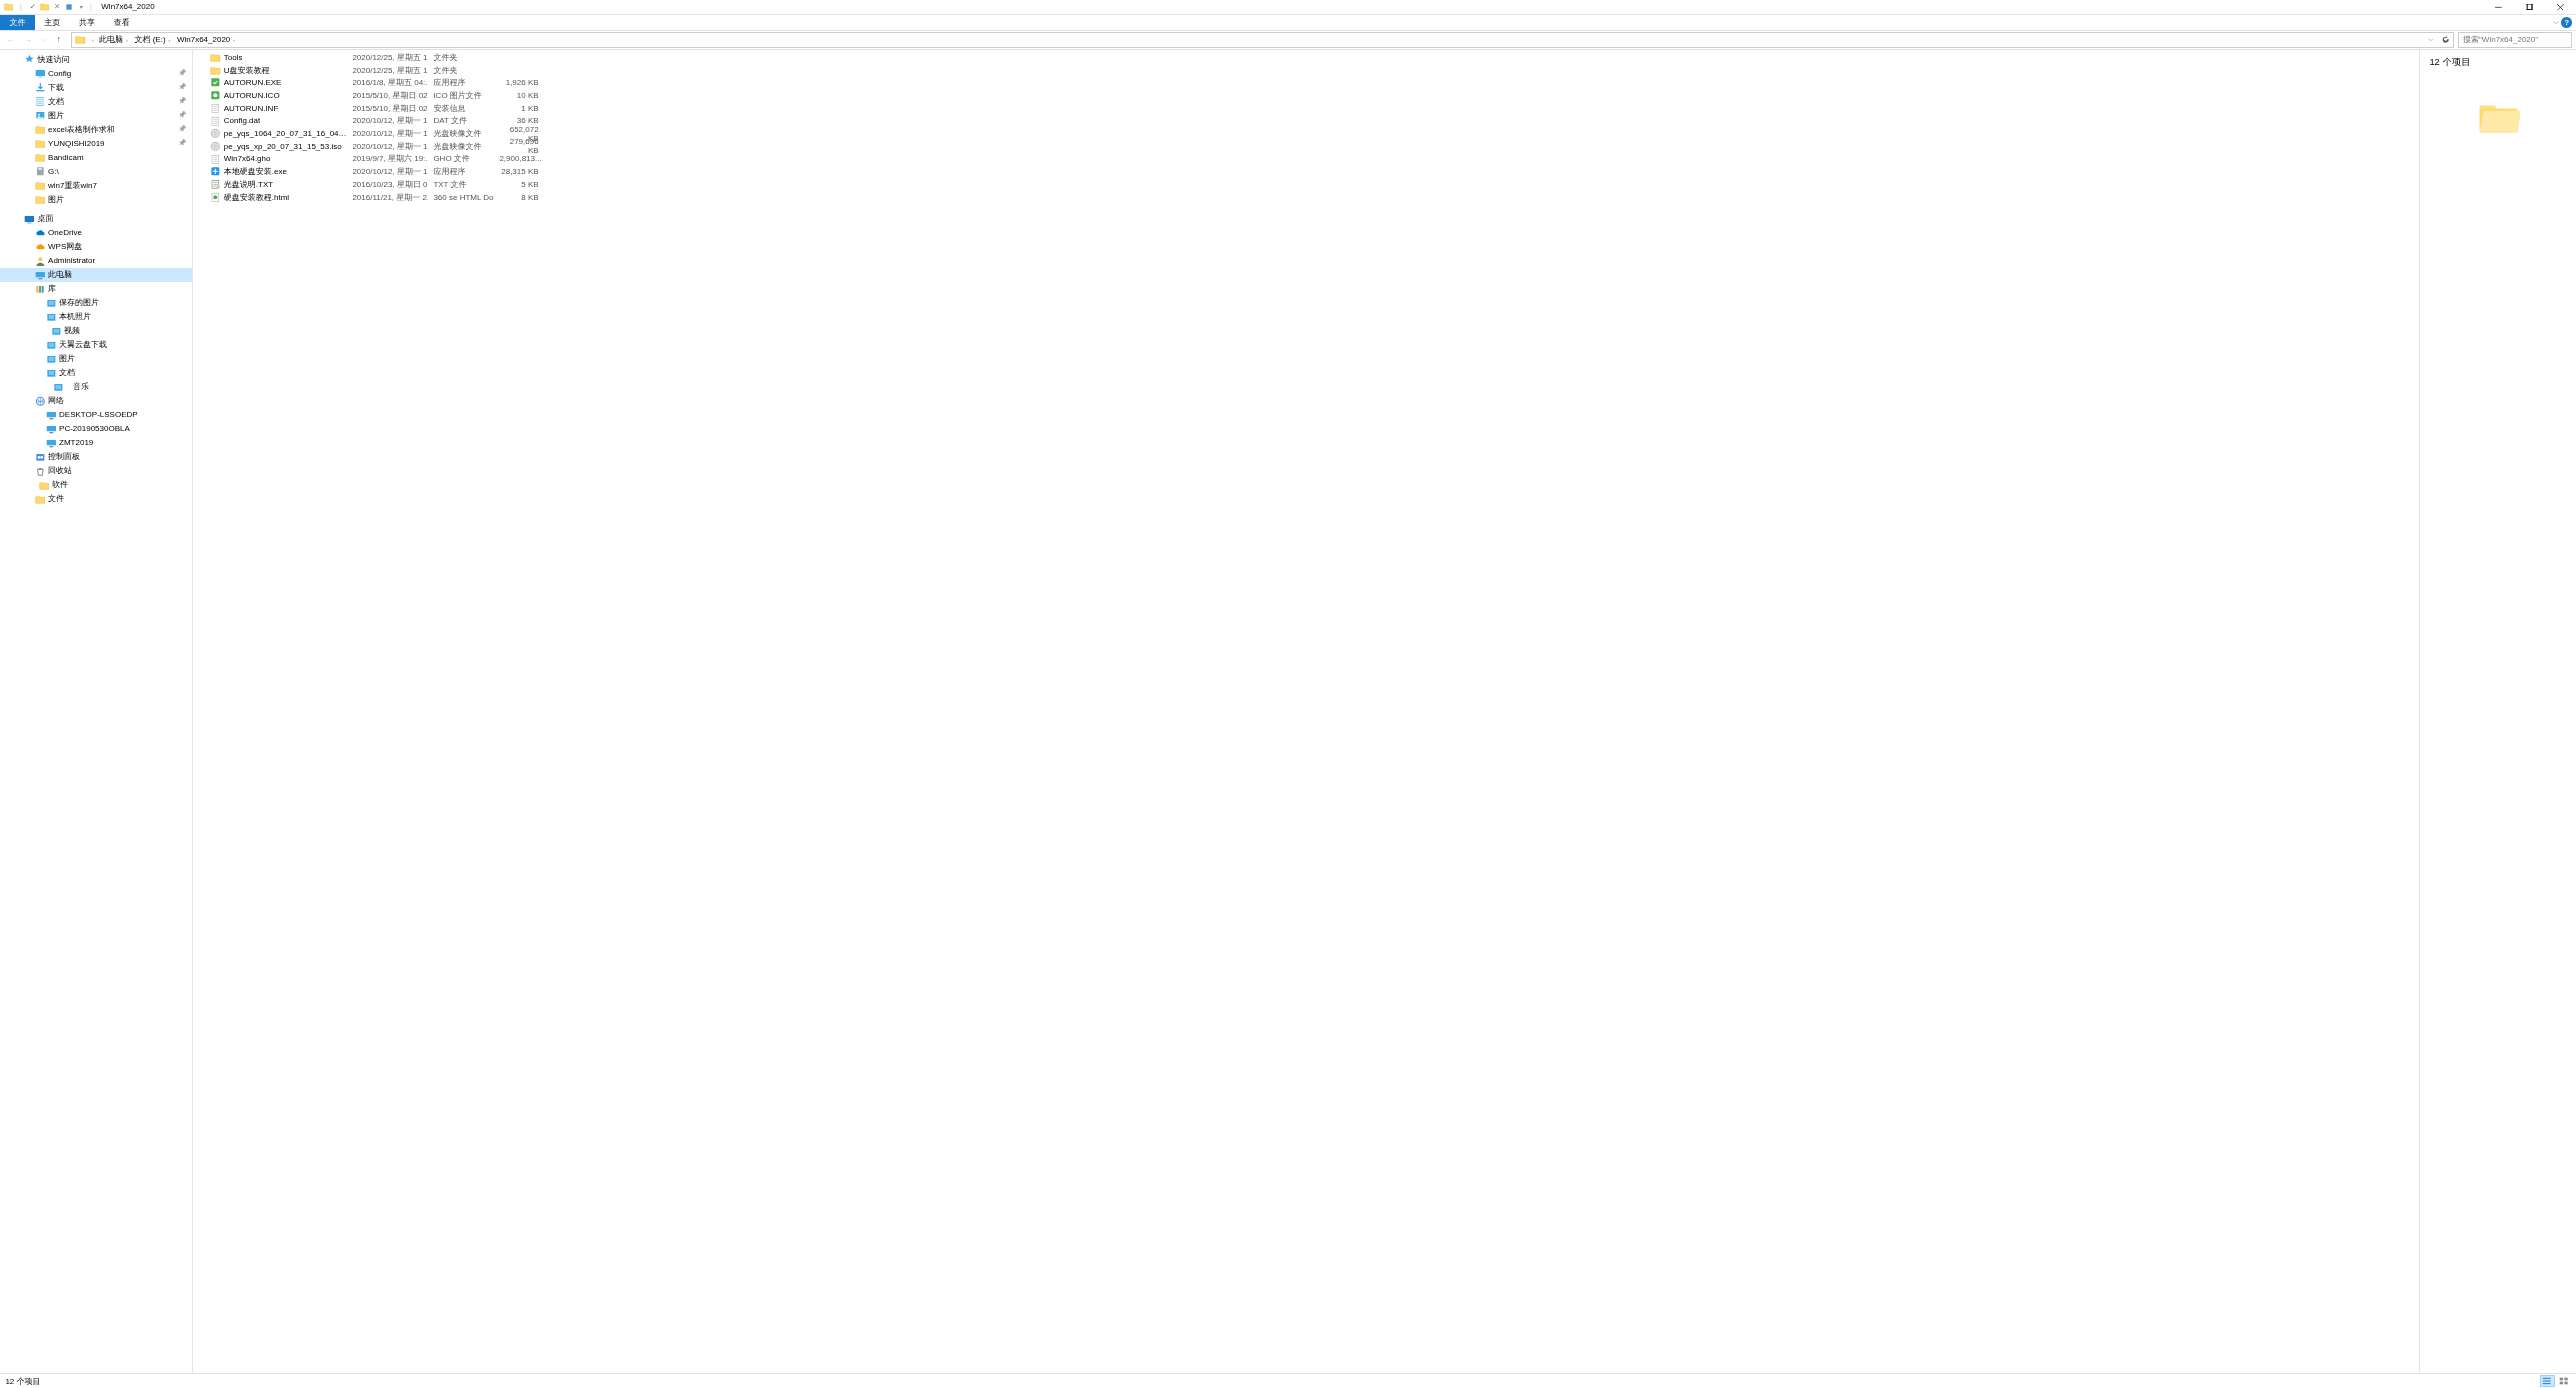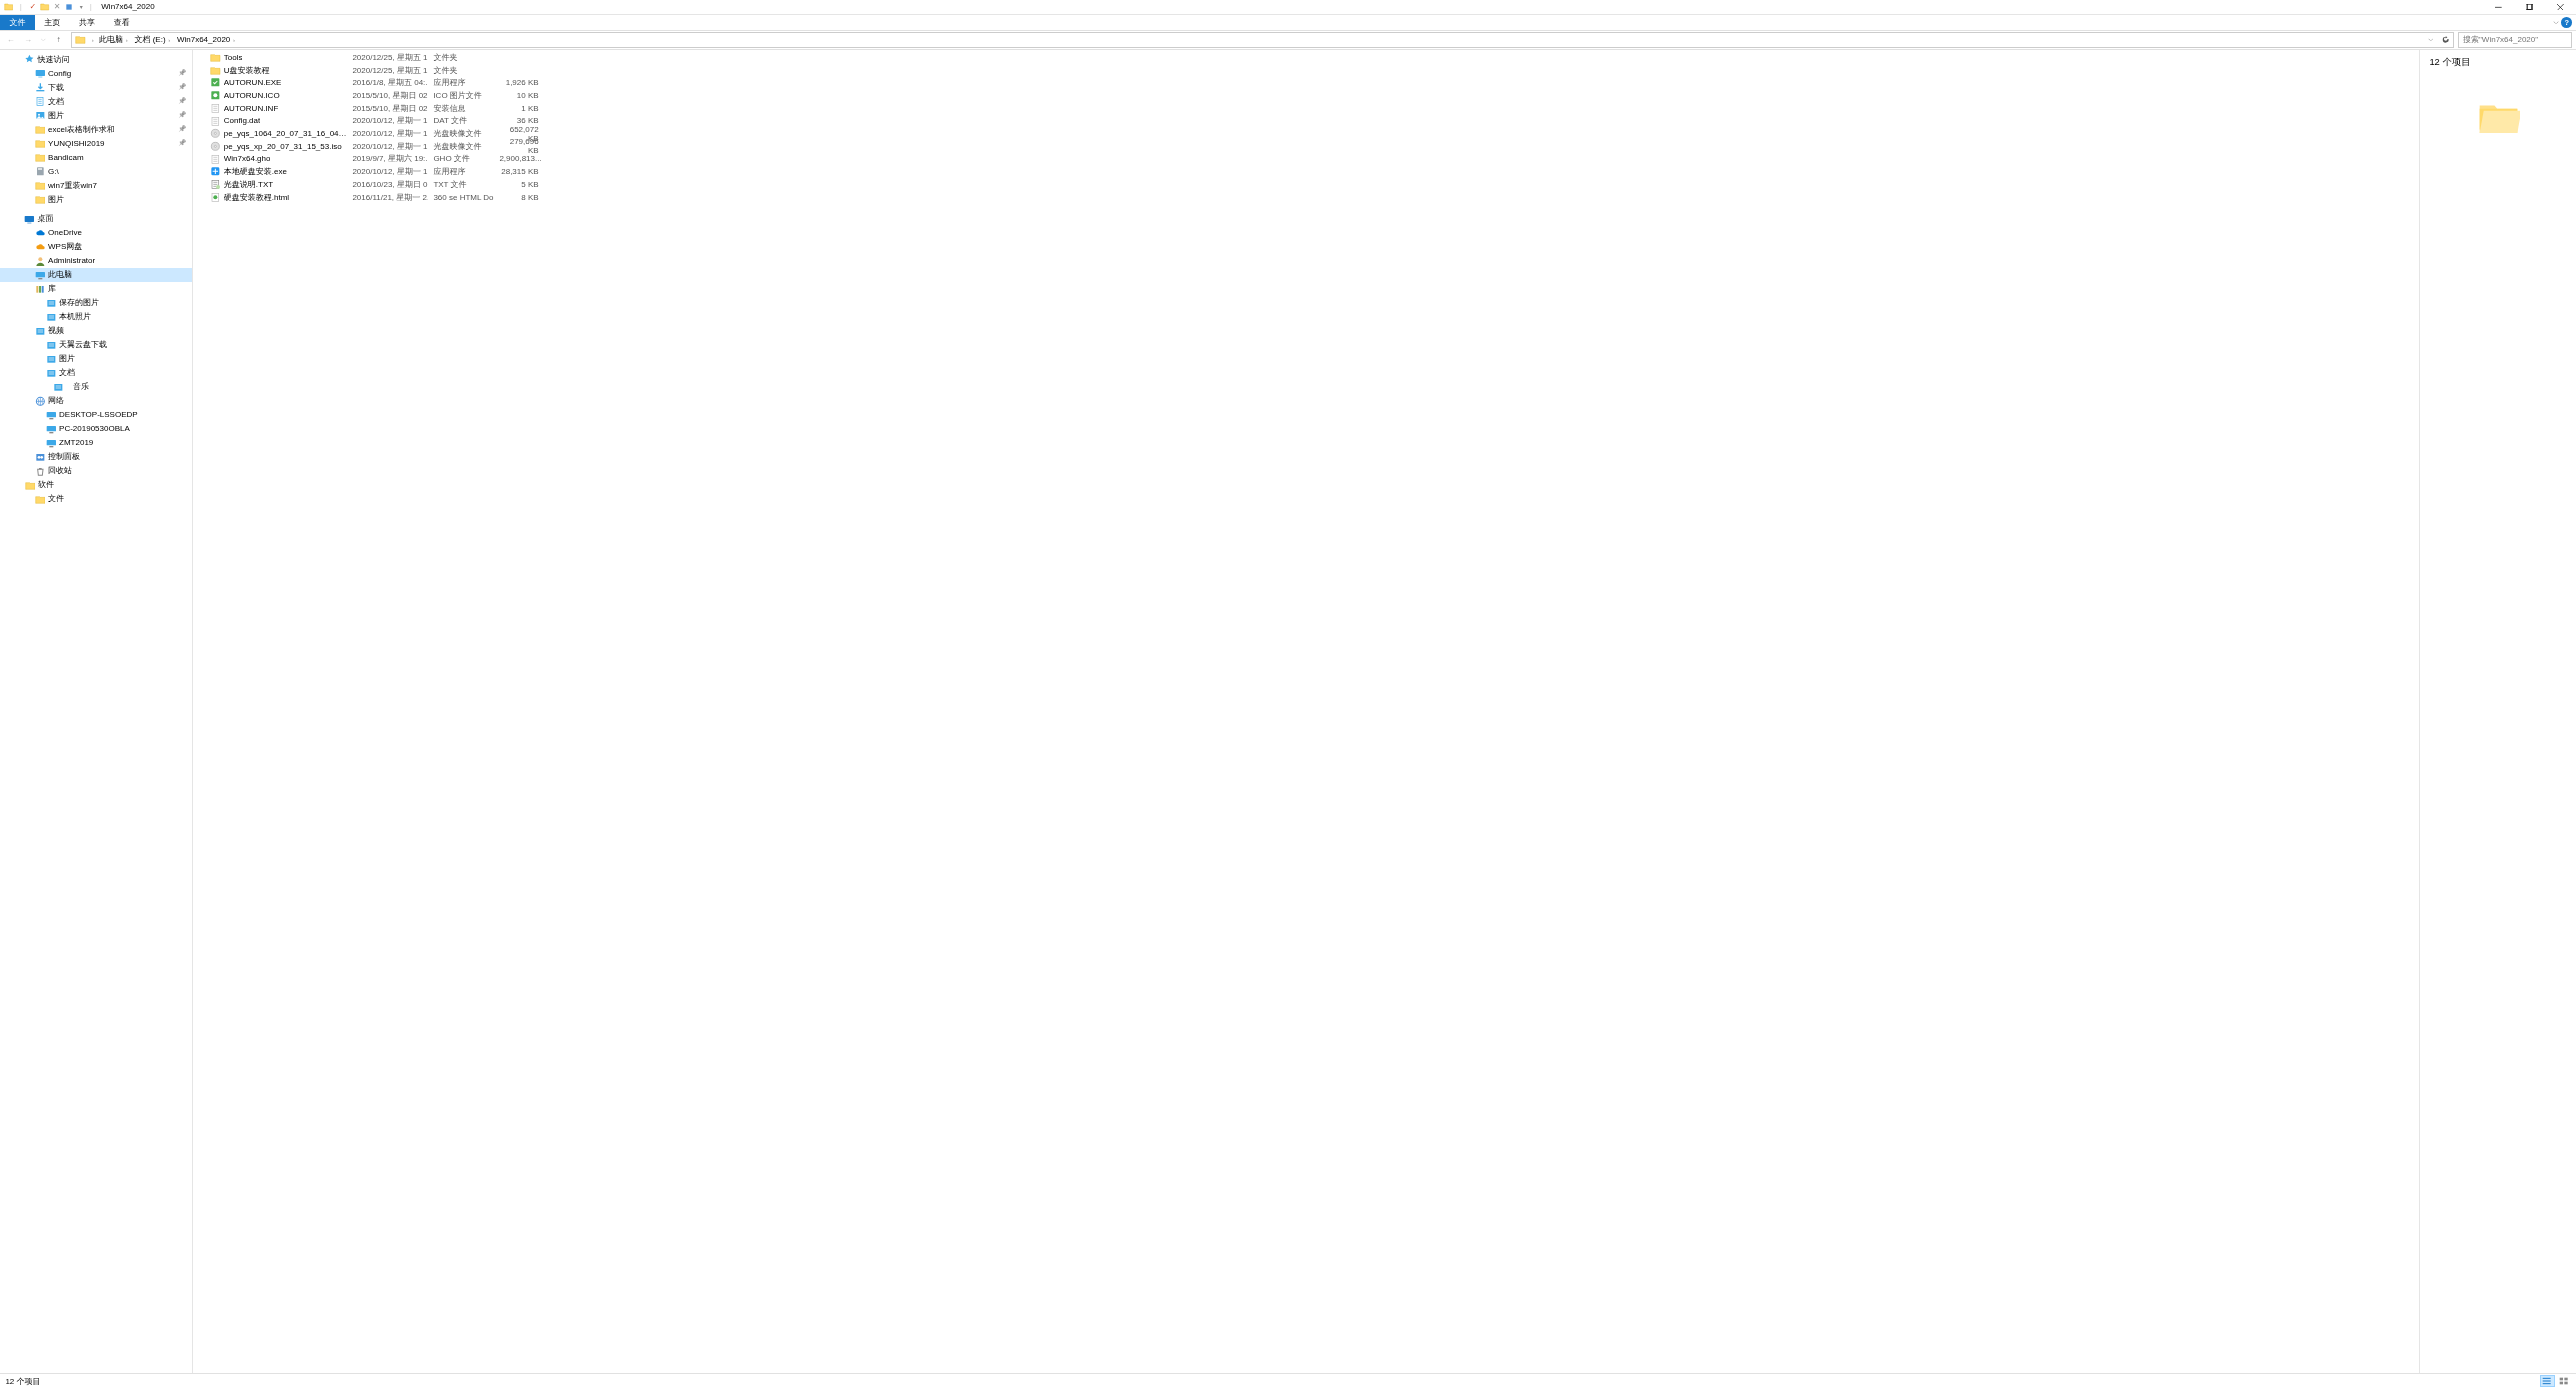--- a/index.html
+++ b/index.html
@@ -362,21 +362,21 @@
       <div class="tree-item" style="padding-left: 35px;">
         <span class="tree-expand"></span>
         <span class="tree-icon">
           <svg width="10.7" height="10.7" viewBox="0 0 16 16">
             <rect x="2" y="3" width="12" height="10" fill="#3ca8e8"></rect>
             <path d="M4 6h8M4 9h8" stroke="#fff"></path>
           </svg>
         </span>
         <span class="tree-label">本机照片</span>
       </div>
-      <div class="tree-item" style="padding-left: 24px;">
+      <div class="tree-item" style="padding-left: 40px;">
         <span class="tree-expand"></span>
         <span class="tree-icon">
           <svg width="10.7" height="10.7" viewBox="0 0 16 16">
             <rect x="2" y="3" width="12" height="10" fill="#3ca8e8"></rect>
             <path d="M4 6h8M4 9h8" stroke="#fff"></path>
           </svg>
         </span>
         <span class="tree-label">视频</span>
       </div>
       <div class="tree-item" style="padding-left: 35px;">
@@ -473,21 +473,21 @@
       <div class="tree-item" style="padding-left: 24px;">
         <span class="tree-expand"></span>
         <span class="tree-icon">
           <svg width="10.7" height="10.7" viewBox="0 0 16 16">
             <path d="M4 5h8l-1 9H5z" fill="none" stroke="#888" stroke-width="1.5"></path>
             <path d="M6 3h4v2H6z" fill="#888"></path>
           </svg>
         </span>
         <span class="tree-label">回收站</span>
       </div>
-      <div class="tree-item" style="padding-left: 14px;">
+      <div class="tree-item" style="padding-left: 28px;">
         <span class="tree-expand"></span>
         <span class="tree-icon">
           <svg width="10.7" height="10.7" viewBox="0 0 16 16">
             <path d="M1 4h6l1 1h7v9H1z" fill="#ffd96a" stroke="#d9a400" stroke-width="0.5"></path>
           </svg>
         </span>
         <span class="tree-label">软件</span>
       </div>
       <div class="tree-item" style="padding-left: 24px;">
         <span class="tree-expand"></span>

